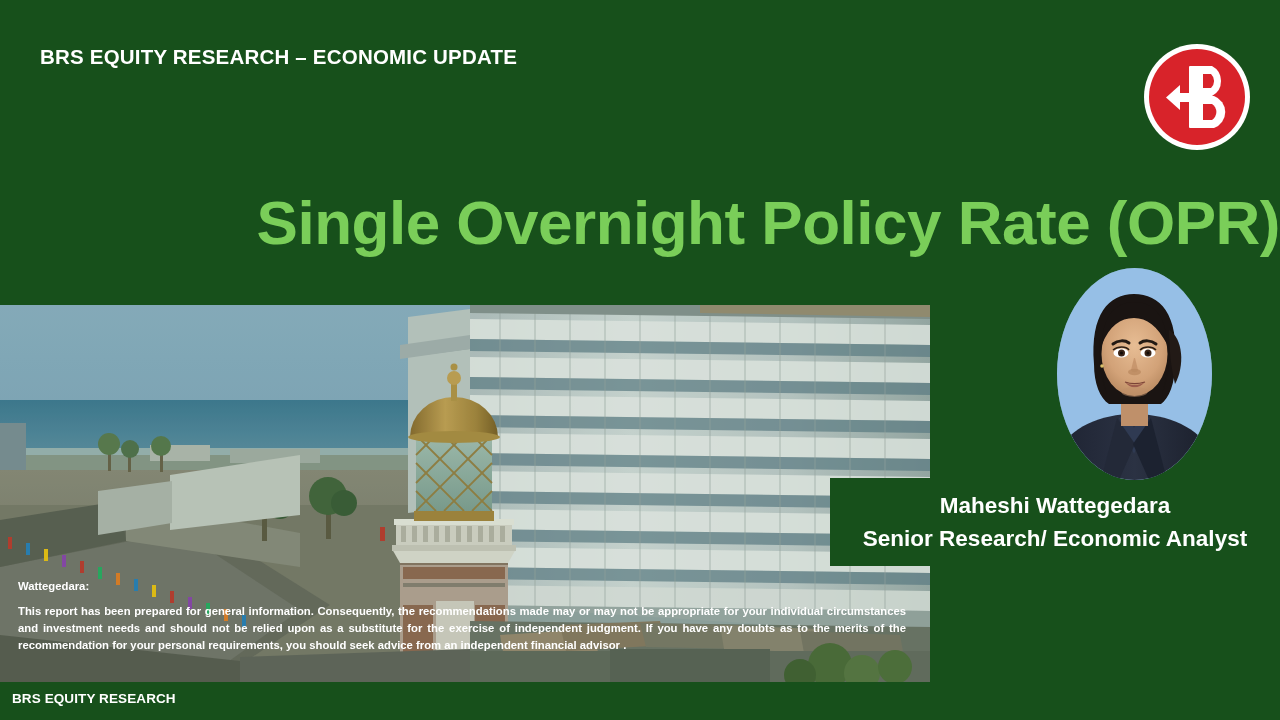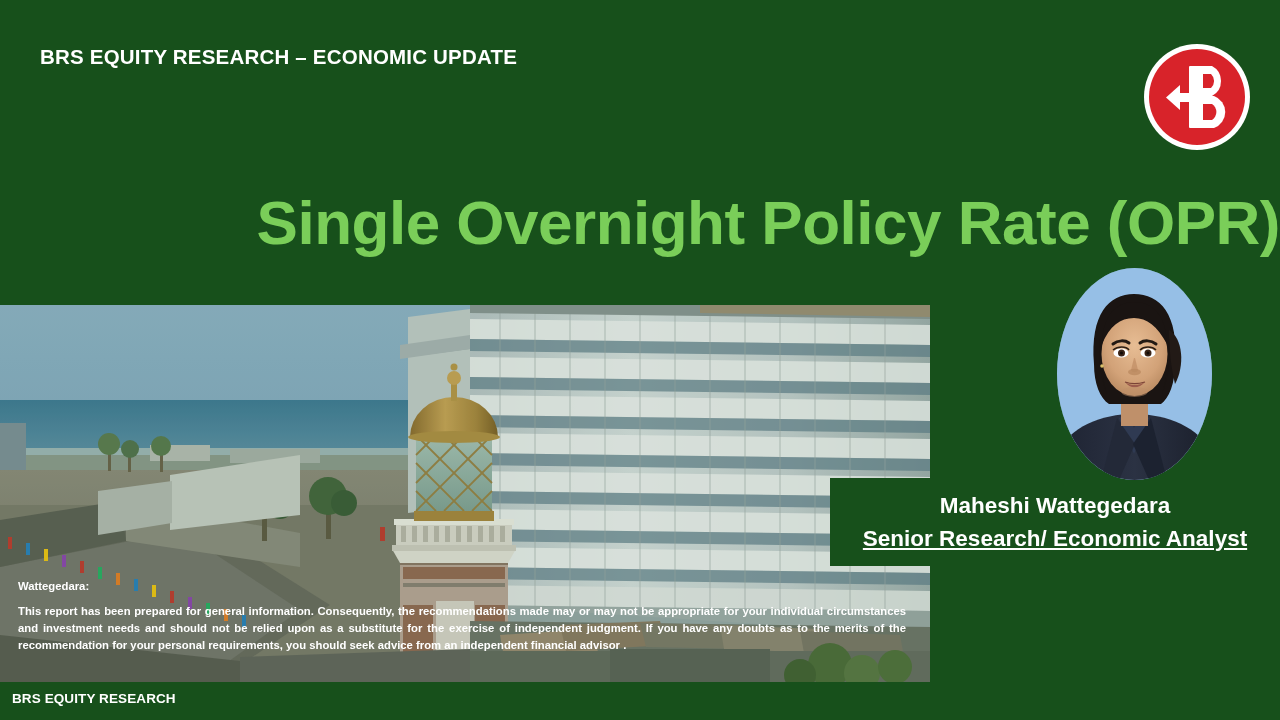--- a/index.html
+++ b/index.html
@@ -93,21 +93,20 @@
     font-size: 22.5px;
     font-weight: bold;
     color: #ffffff;
     white-space: nowrap;
   }
   .name-panel .analyst-role {
     font-size: 22.5px;
     font-weight: bold;
     color: #ffffff;
     white-space: nowrap;
-    text-decoration: underline;
   }
 
   
   .avatar {
     position: absolute;
     left: 1057px;
     top: 268px;
     width: 155px;
     height: 212px;
     z-index: 6;

